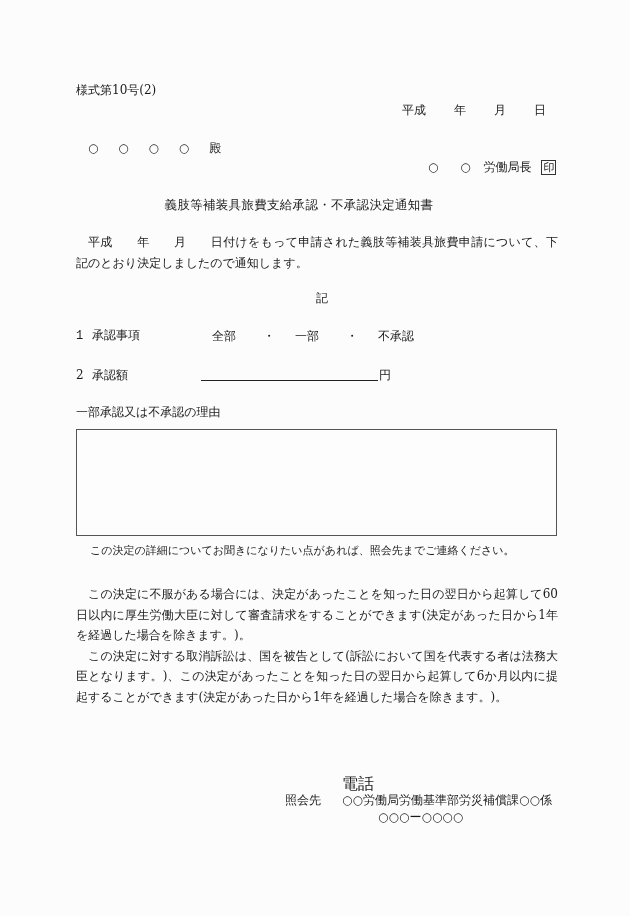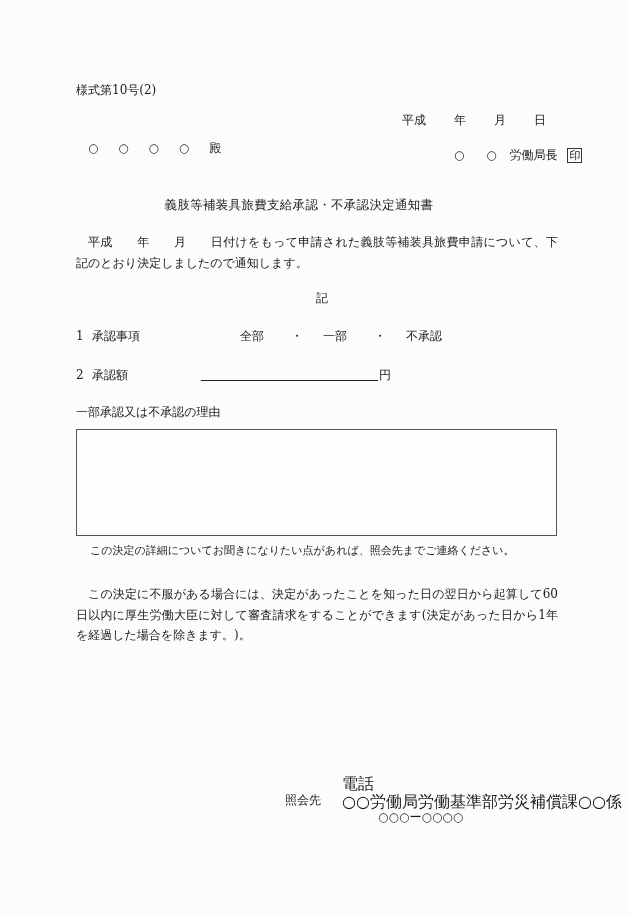--- a/index.html
+++ b/index.html
@@ -12,24 +12,24 @@
       height: 916px;
       position: relative;
       overflow: hidden;
       font-family: "DejaVu Serif", "Liberation Serif", serif;
       color: #1a1a1a;
       font-size: 12px;
     }
     .abs { position: absolute; white-space: nowrap; line-height: 1; }
     .form-no { left: 76px; top: 84px; font-size: 12px; }
     .date-line { left: 402px; top: 104px; font-size: 12px; }
-    .date-line span { display: inline-block; margin-top: 10px; }
+    .date-line span { display: inline-block; }
     .date-line .gap { width: 28px; }
     .recipient { left: 88px; top: 142px; font-size: 12px; letter-spacing: 8px; }
-    .sender { left: 428px; top: 148px; font-size: 12px; margin-left: 26px; }
+    .sender { left: 428px; top: 160px; font-size: 12px; }
     .sender .circles { letter-spacing: 9px; }
     .stamp {
       display: inline-block;
       border: 1px solid #333;
       padding: 0 1px;
       font-size: 11px;
       line-height: 13px;
       margin-left: 6px;
       vertical-align: middle;
     }
@@ -39,24 +39,24 @@
       left: 76px;
       width: 482px;
       font-size: 12px;
       line-height: 20.5px;
       text-align: justify;
       white-space: normal;
     }
     .intro { top: 232px; }
     .indent { text-indent: 1em; }
     .ki { left: 0; width: 630px; text-align: center; top: 292px; font-size: 12px; padding-left: 14px; box-sizing: border-box; }
-    .item1 { left: 76px; top: 330px; font-size: 12px; }
+    .item1 { left: 76px; top: 330px; font-size: 12px; font-family: Liberation Mono, monospace; }
     .item1 .num { display: inline-block; width: 16px; }
     .item1 .lbl { display: inline-block; width: 120px; }
-    .opt { position: absolute; top: 330px; font-size: 12px; line-height: 1; margin-left: 28px; }
+    .opt { position: absolute; top: 330px; font-size: 12px; line-height: 1; }
     .item2 { left: 76px; top: 369px; font-size: 12px; }
     .item2 .num { display: inline-block; width: 16px; }
     .amount-line {
       position: absolute;
       left: 201px;
       top: 380px;
       width: 177px;
       height: 0;
       border-bottom: 1px solid #222;
     }
@@ -67,21 +67,21 @@
       left: 76px;
       top: 429px;
       width: 479px;
       height: 105px;
       border: 1px solid #555;
       background: #fdfdfd;
     }
     .inquiry-note { left: 90px; top: 545px; font-size: 11px; }
     .appeal { top: 576px; margin-top: 8px; }
     .contact-label { left: 285px; top: 794px; font-size: 12px; }
-    .contact-value { left: 342px; top: 794px; font-size: 16px; }
+    .contact-value { left: 342px; top: 794px; font-size: 12px; }
     .phone-label { left: 342px; top: 776px; font-size: 16px; }
     .phone-value { left: 378px; top: 811px; font-size: 12px; }
   </style>
 </head>
 <body>
 
 <div>
 
   <div class="abs form-no">様式第10号(2)</div>
 
@@ -121,20 +121,21 @@
   <div class="amount-line"></div>
   <div class="abs yen">円</div>
 
   <div class="abs reason-label">一部承認又は不承認の理由</div>
   <div class="reason-box"></div>
 
   <div class="abs inquiry-note">この決定の詳細についてお聞きになりたい点があれば、照会先までご連絡ください。</div>
 
   <div class="para appeal">
     <div class="indent">この決定に不服がある場合には、決定があったことを知った日の翌日から起算して60日以内に厚生労働大臣に対して審査請求をすることができます(決定があった日から1年を経過した場合を除きます。)。</div>
+    <div class="indent">この決定に対する取消訴訟は、国を被告として(訴訟において国を代表する者は法務大臣となります。)、この決定があったことを知った日の翌日から起算して6か月以内に提起することができます(決定があった日から1年を経過した場合を除きます。)。</div>
   </div>
 
   <div class="abs contact-label">照会先</div>
   <div class="abs contact-value">○○労働局労働基準部労災補償課○○係</div>
   <div class="abs phone-label">電話</div>
   <div class="abs phone-value">○○○ー○○○○</div>
 
 </div>
 
 </body></html>

